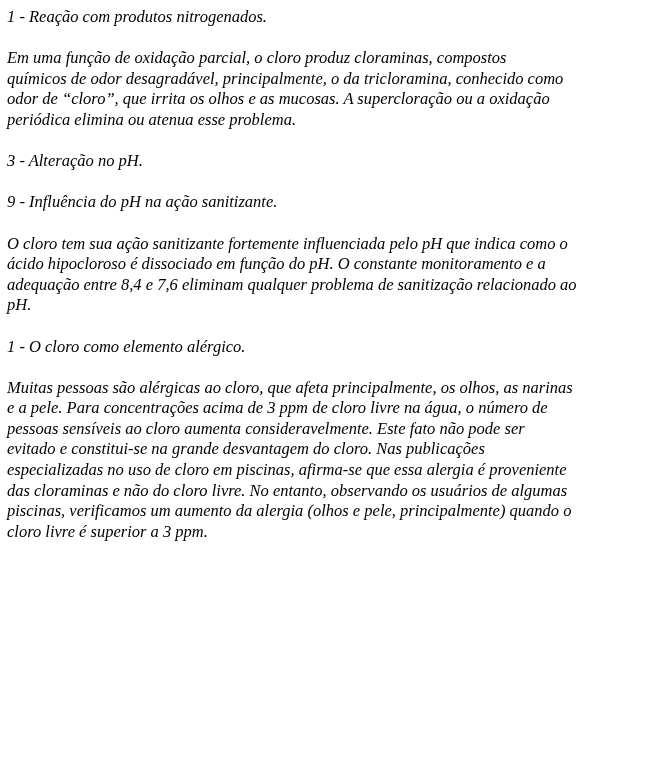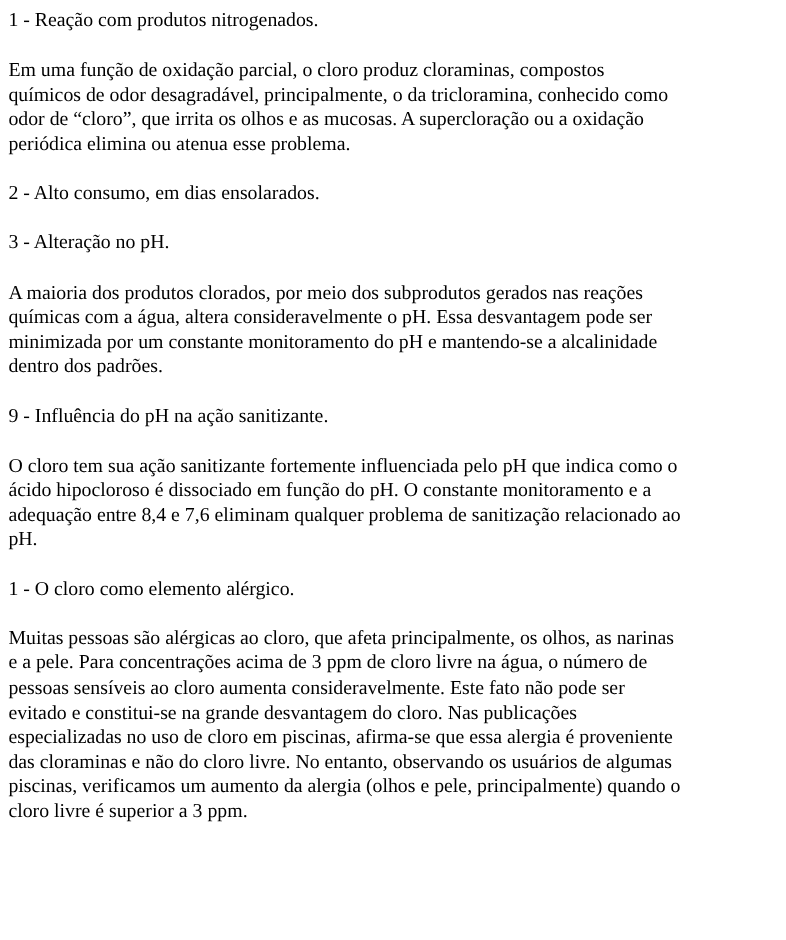--- a/index.html
+++ b/index.html
@@ -16,20 +16,21 @@
   .doc {
     box-sizing: border-box;
     width: 655px;
     height: 783px;
     padding: 7px 8px 0 7px;
     font-family: "Liberation Serif", "DejaVu Serif", serif;
     font-size: 16.5px;
     line-height: 20.6px;
     color: #000000;
     background: #ffffff;
+    font-style: italic;
   }
   .doc p {
     margin: 20.6px 0 0 0;
     white-space: pre-line;
   }
   .doc .section:first-child .heading {
     margin-top: 0;
   }
 </style>
 </head>
@@ -39,29 +40,24 @@
 
   <div class="section">
     <p class="heading">1 - Reação com produtos nitrogenados.</p>
     <p class="body-text">Em uma função de oxidação parcial, o cloro produz cloraminas, compostos
 químicos de odor desagradável, principalmente, o da tricloramina, conhecido como
 odor de “cloro”, que irrita os olhos e as mucosas. A supercloração ou a oxidação
 periódica elimina ou atenua esse problema.</p>
   </div>
 
   <div class="section">
-    <p class="heading">2 - Alto consumo, em dias ensolarados.</p>
   </div>
 
   <div class="section">
     <p class="heading">3 - Alteração no pH.</p>
-    <p class="body-text">A maioria dos produtos clorados, por meio dos subprodutos gerados nas reações
-químicas com a água, altera consideravelmente o pH. Essa desvantagem pode ser
-minimizada por um constante monitoramento do pH e mantendo-se a alcalinidade
-dentro dos padrões.</p>
   </div>
 
   <div class="section">
     <p class="heading">9 - Influência do pH na ação sanitizante.</p>
     <p class="body-text">O cloro tem sua ação sanitizante fortemente influenciada pelo pH que indica como o
 ácido hipocloroso é dissociado em função do pH. O constante monitoramento e a
 adequação entre 8,4 e 7,6 eliminam qualquer problema de sanitização relacionado ao
 pH.</p>
   </div>
 

